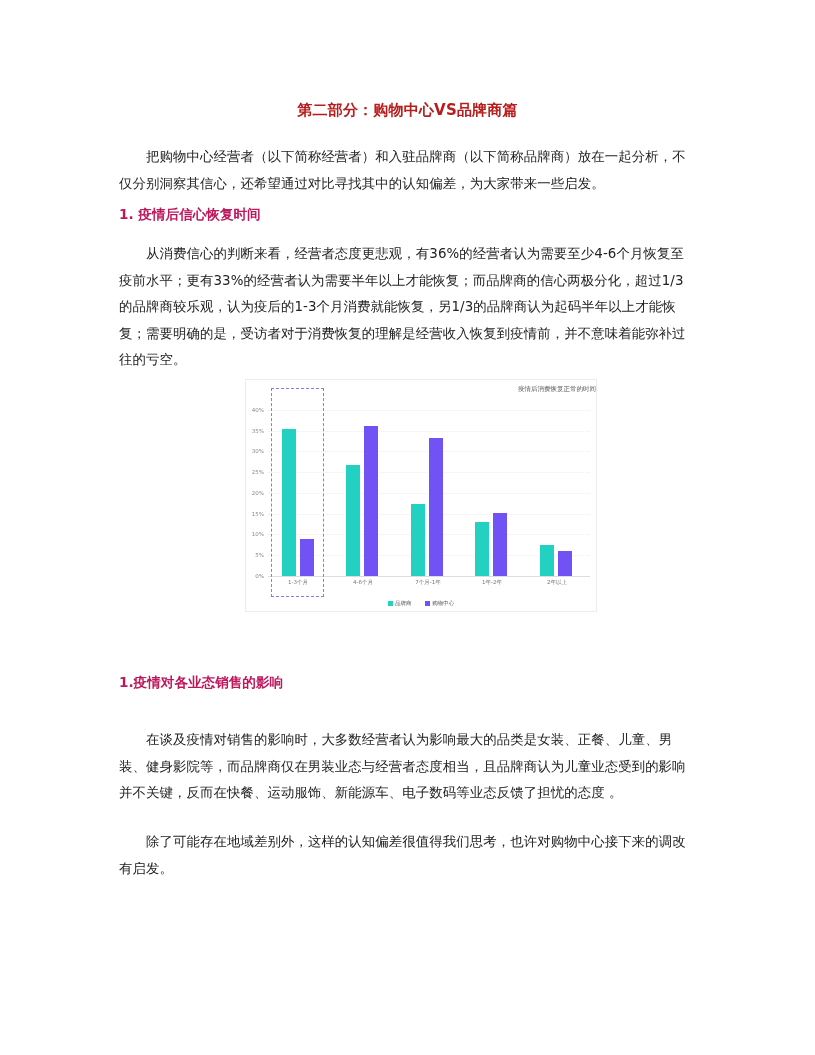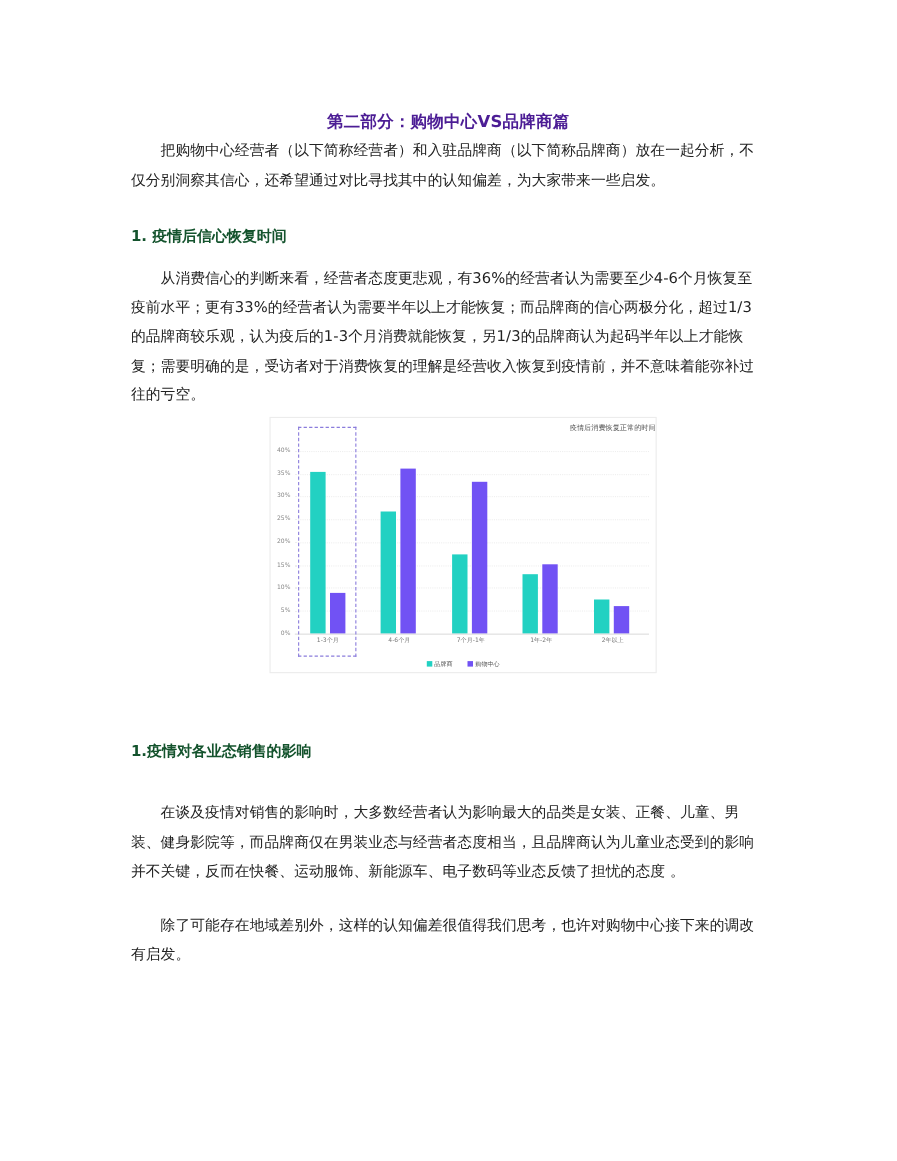--- a/index.html
+++ b/index.html
@@ -1,23 +1,23 @@
 <!DOCTYPE html>
 <html><head>
   <meta charset="utf-8">
   <style>
     html, body { margin: 0; padding: 0; background: #ffffff; }
     body { width: 815px; height: 1055px; position: relative; overflow: hidden;
            font-family: "DejaVu Sans", "Liberation Sans", sans-serif; color: #222; }
     .page-title { position: absolute; top: 101px; left: 0; width: 815px; text-align: center;
-                  font-size: 15px; font-weight: bold; color: #4c1d95; letter-spacing: 0.2px; }
+                  font-size: 15px; font-weight: bold; color: #b91c1c; letter-spacing: 0.2px; }
     .para { position: absolute; left: 119px; width: 578px; font-size: 13.4px; line-height: 26.5px;
             color: #222; text-indent: 27px; margin: 0; letter-spacing: 0.1px; }
     .section-heading { position: absolute; left: 119px; font-size: 13.6px; font-weight: bold;
-                       color: #14532d; margin: 0; }
+                       color: #be185d; margin: 0; }
     .chart-box { position: absolute; left: 245px; top: 379px; width: 352px; height: 233px;
                  background: #fff; border: 1px solid #ececec; box-sizing: border-box; }
     .chart-title { position: absolute; top: 5px; left: 0; width: 100%; text-align: right;
                    font-size: 6.5px; color: #555; }
     .y-tick { position: absolute; left: 4px; width: 14px; text-align: right; font-size: 5.5px; color: #888; }
     .gridline { position: absolute; left: 22px; width: 322px; height: 0; border-top: 1px dotted #eee; }
     .axis-line { position: absolute; left: 22px; width: 322px; height: 1px; background: #ddd; }
     .bar { position: absolute; bottom: 0; width: 14px; }
     .bar.teal { background: #22d1c2; }
     .bar.purple { background: #7152f4; }
@@ -27,21 +27,21 @@
                  border: 1.5px dashed #8a7cdc; box-sizing: border-box; }
     .legend { position: absolute; top: 220px; left: 0; width: 100%; text-align: center; font-size: 5.5px; color: #555; }
     .legend-item { display: inline-block; margin: 0 6px; }
     .legend-swatch { display: inline-block; width: 5px; height: 5px; margin-right: 2px; vertical-align: middle; }
   </style>
 </head>
 <body>
 
 <div class="page-title">第二部分：购物中心VS品牌商篇</div>
 
-<p class="para" style="top:124px;font-family:Liberation Serif, serif;">把购物中心经营者（以下简称经营者）和入驻品牌商（以下简称品牌商）放在一起分析，不仅分别洞察其信心，还希望通过对比寻找其中的认知偏差，为大家带来一些启发。</p>
+<p class="para" style="top:144px;">把购物中心经营者（以下简称经营者）和入驻品牌商（以下简称品牌商）放在一起分析，不仅分别洞察其信心，还希望通过对比寻找其中的认知偏差，为大家带来一些启发。</p>
 
 <h3 class="section-heading" style="top:206px;">1. 疫情后信心恢复时间</h3>
 
 <p class="para" style="top:241px;">从消费信心的判断来看，经营者态度更悲观，有36%的经营者认为需要至少4-6个月恢复至疫前水平；更有33%的经营者认为需要半年以上才能恢复；而品牌商的信心两极分化，超过1/3的品牌商较乐观，认为疫后的1-3个月消费就能恢复，另1/3的品牌商认为起码半年以上才能恢复；需要明确的是，受访者对于消费恢复的理解是经营收入恢复到疫情前，并不意味着能弥补过往的亏空。</p>
 
 <div class="chart-box">
   <div class="chart-title">疫情后消费恢复正常的时间</div>
 
   <div>
     <div class="y-tick" style="top:193px;">0%</div>

